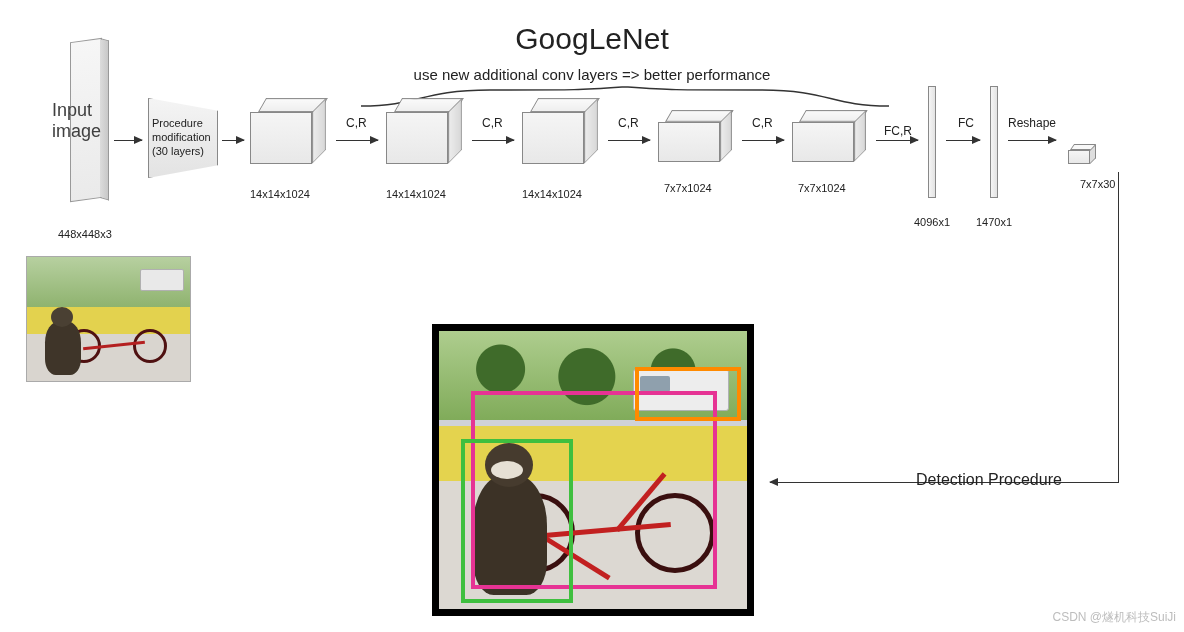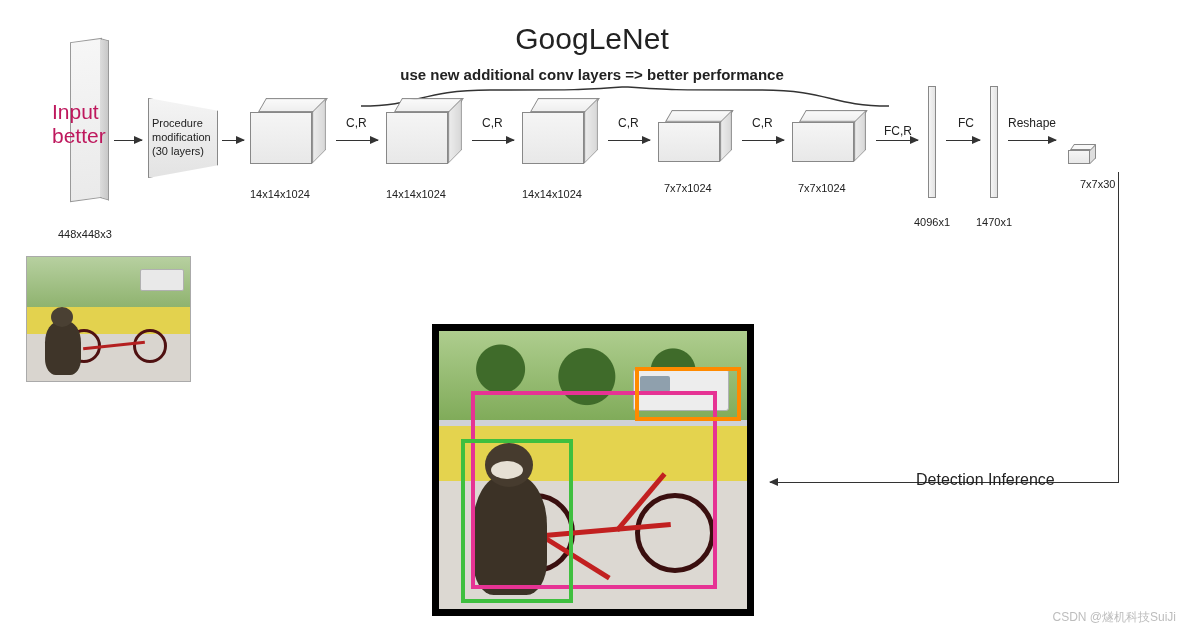--- a/index.html
+++ b/index.html
@@ -19,21 +19,20 @@
     font-size: 30px;
     color: #222;
   }
   .subtitle {
     position: absolute;
     top: 66px;
     left: 50%;
     transform: translateX(-50%);
     font-size: 15px;
     color: #222;
-    font-weight: bold;
   }
   .brace {
     position: absolute;
     top: 86px;
     left: 360px;
     width: 530px;
     height: 22px;
   }
   .brace svg { width: 100%; height: 100%; }
 
@@ -57,22 +56,22 @@
     background:linear-gradient(to right,#dcdcdc,#c8c8c8);
     border:1px solid #999;
     border-left:none;
     transform-origin:left;
     transform:skewY(22deg);
   }
   .input-label{
     position:absolute;
     left:52px;
     top:100px;
-    color:#be185d;
-    font-size:21px;
+    color:#404040;
+    font-size:18px;
     line-height:1.15;
   }
   .input-dim{
     position:absolute;
     left:58px;
     top:228px;
     font-size:12px;
     color:#222;
   }
 
@@ -238,21 +237,21 @@
 
 <div class="brace">
 <svg viewBox="0 0 530 22" preserveAspectRatio="none">
   <path d="M1 20 C 60 20, 60 4, 130 4 C 220 4, 220 4, 262 1 L 268 1 C 310 4, 310 4, 400 4 C 470 4, 470 20, 529 20" fill="none" stroke="#333" stroke-width="1.4"></path>
 </svg>
 </div>
 
 <div class="input-sheet"></div>
 <div class="input-label">
   <span>Input</span><br>
-  <span>better</span>
+  <span>image</span>
 </div>
 <div class="input-dim dim-label" style="left:58px;top:228px;">448x448x3</div>
 
 <div class="arrow" style="left:114px;top:140px;width:28px;"></div>
 
 <div class="trap"></div>
 <div class="trap-text">
   <span>Procedure</span><br>
   <span>modification</span><br>
   <span>(30 layers)</span>
@@ -324,21 +323,21 @@
 
 <div class="tiny-cube" style="left:1068px;top:150px;">
   <div class="top"></div>
     <div class="side"></div>
     <div class="front"></div>
 </div>
 <div class="dim-label" style="left:1080px;top:178px;">7x7x30</div>
 
 <div class="det-line-v"></div>
 <div class="det-line-h"></div>
-<div class="det-label">Detection Inference</div>
+<div class="det-label">Detection Procedure</div>
 
 <div class="thumb">
   <div class="sky"></div>
     <div class="wall"></div>
     <div class="floor"></div>
   <div class="truck"></div>
   <div class="bike">
       <div class="w1"></div>
       <div class="w2"></div>
       <div class="bar"></div>

